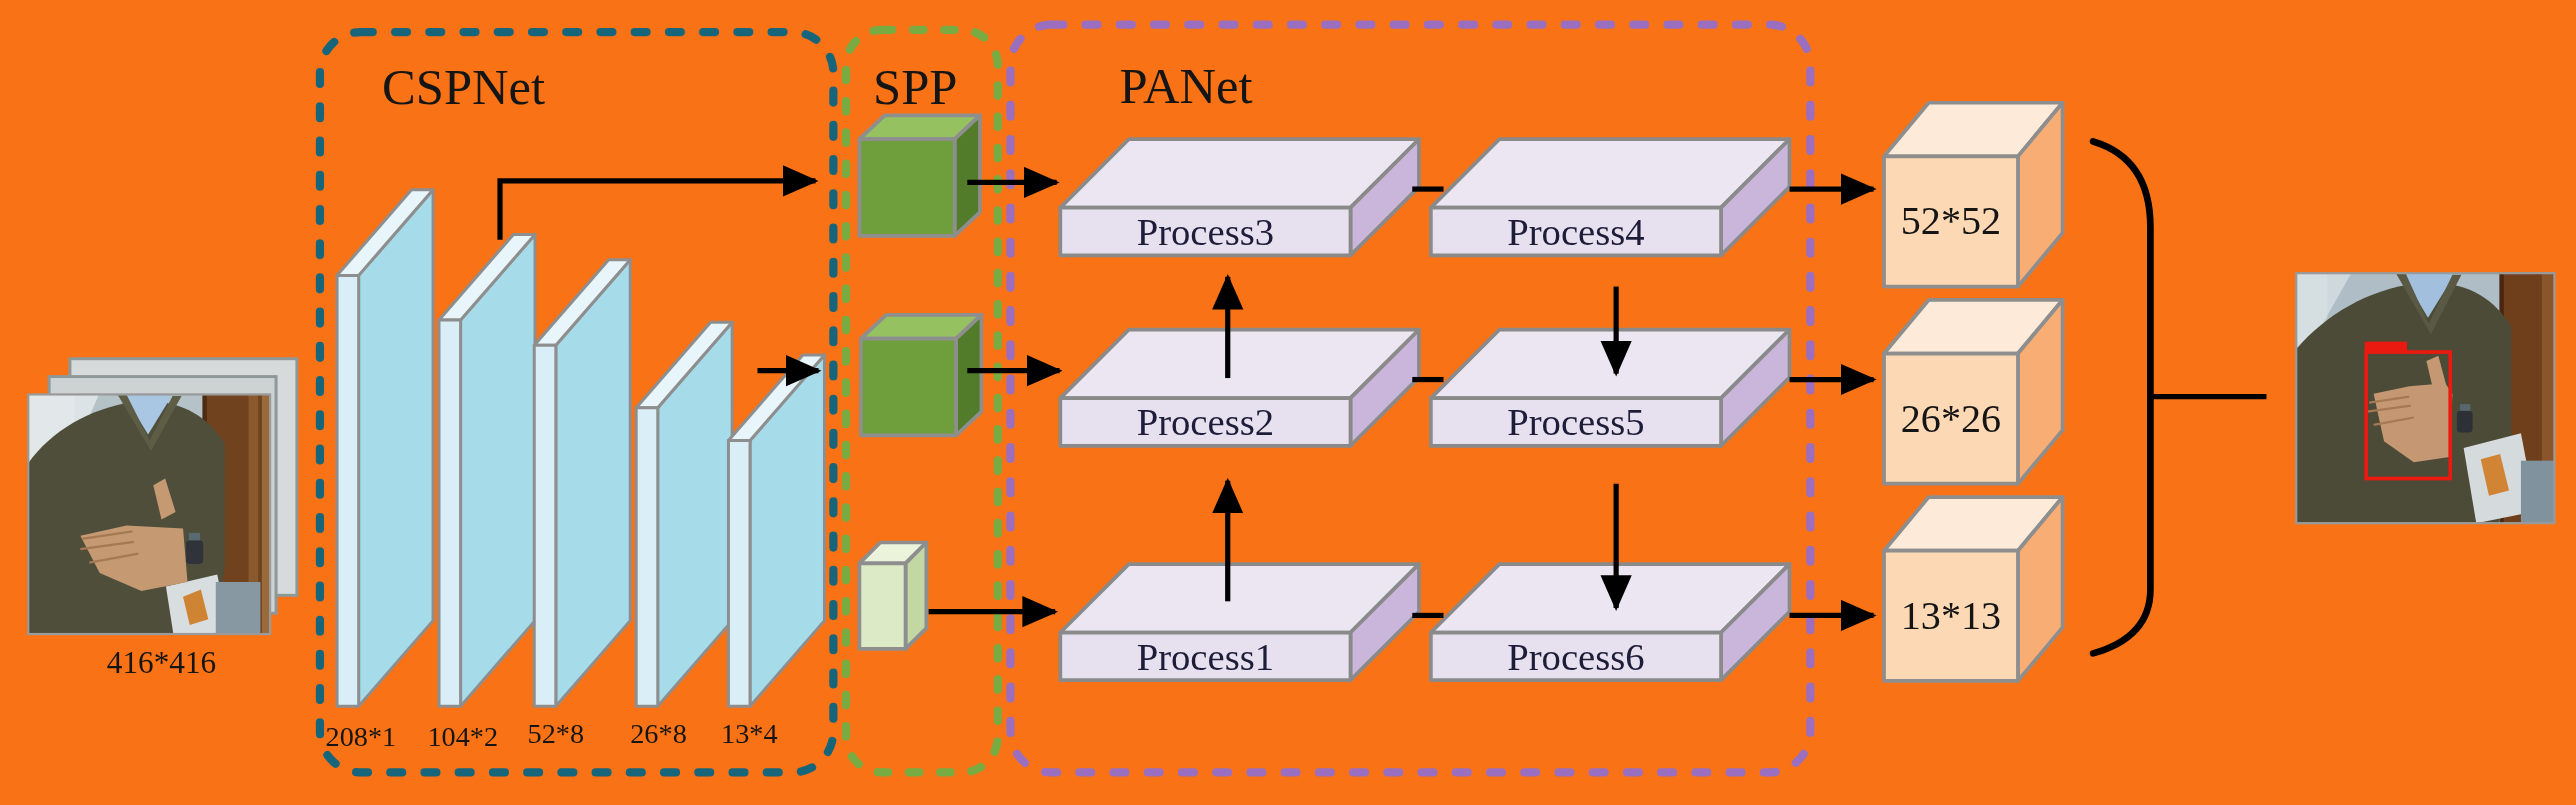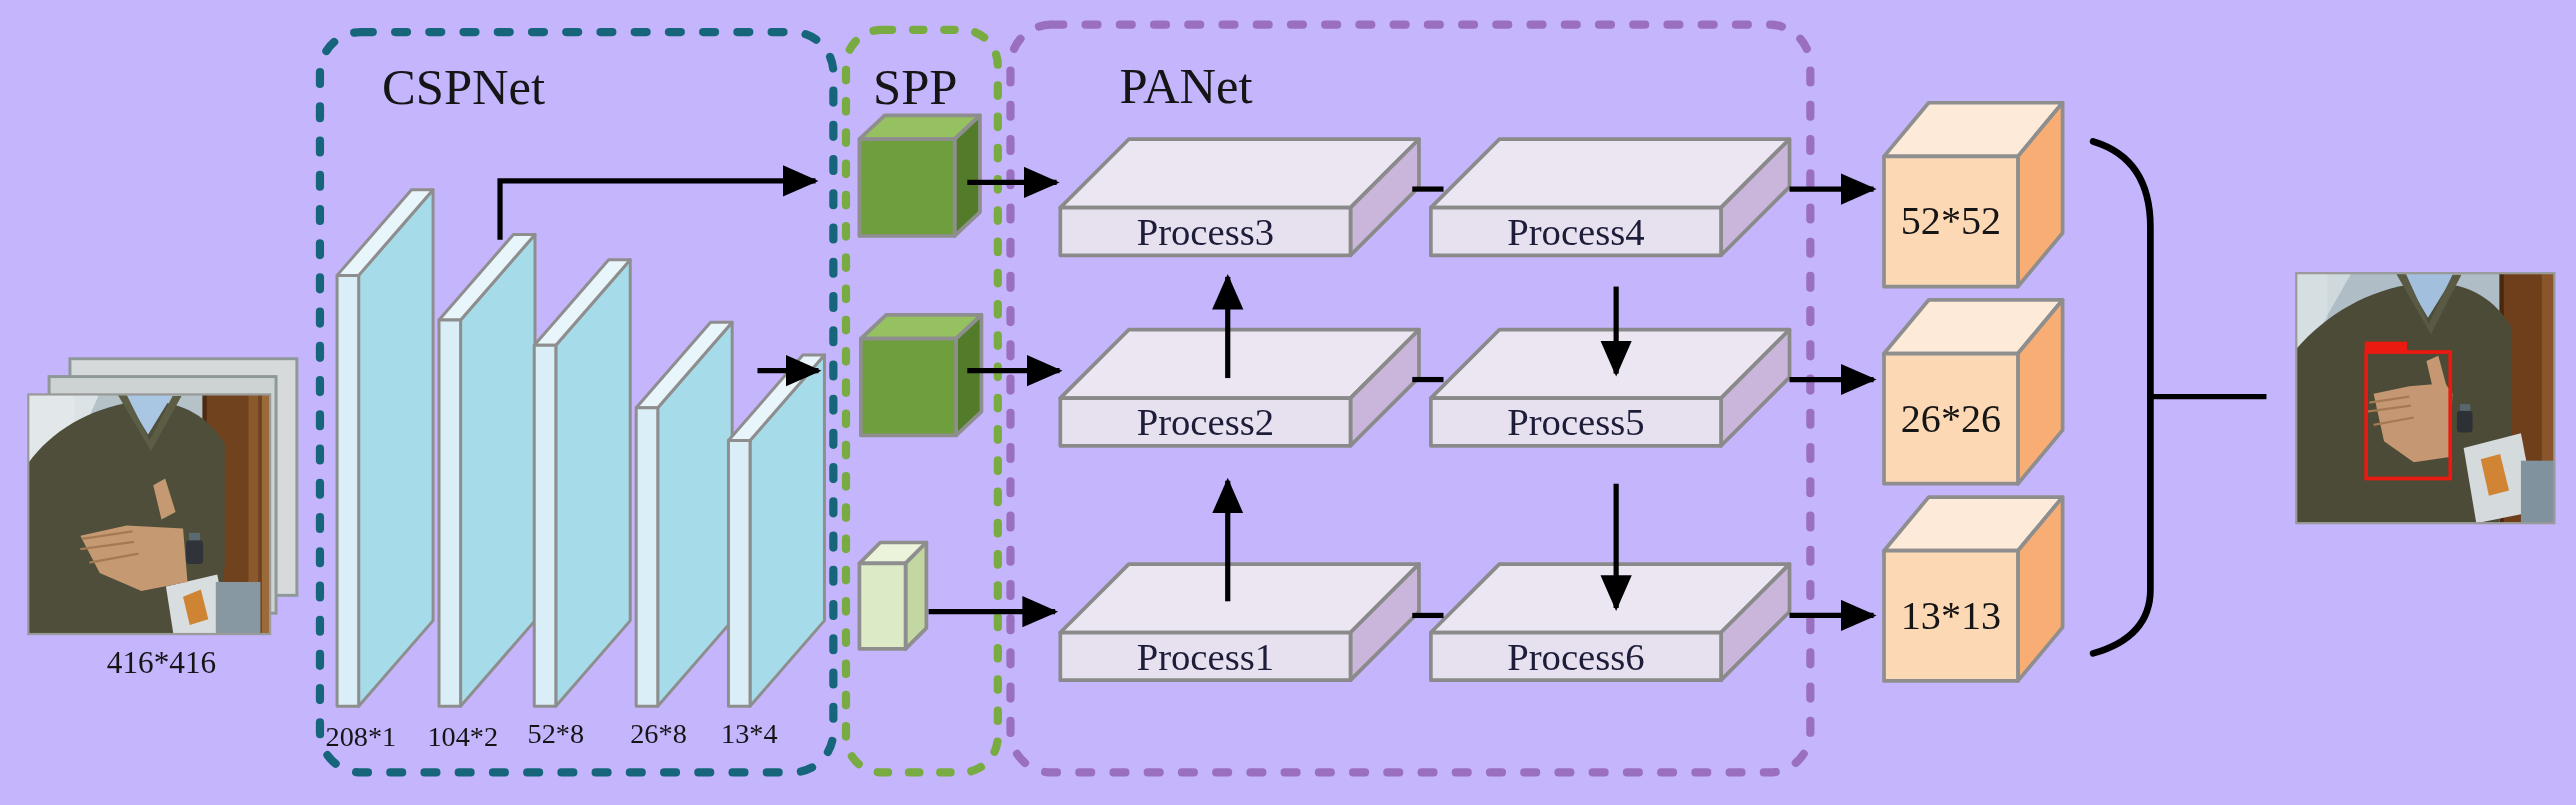--- a/index.html
+++ b/index.html
@@ -1,16 +1,16 @@
 <!DOCTYPE html>
 <html style="font-size:12px"><head>
 <meta charset="utf-8">
 <style>
   html,body{margin:0;padding:0;background:#ffffff;}
-  .canvas{position:relative;width:2576px;height:806px;background:#c4b5fd;overflow:hidden;}
+  .canvas{position:relative;width:2576px;height:806px;background:#f97316;overflow:hidden;}
   svg{position:absolute;left:0;top:0;}
   text{font-family:"Liberation Serif","DejaVu Serif",serif;fill:#151515;}
   .t-title{font-size:68px;}
   .t-stage{font-size:38px;}
   .t-proc{font-size:52px;fill:#1d1d3a;}
   .t-grid{font-size:54px;}
   .t-input{font-size:42px;}
   .dashbox{fill:none;stroke-width:11;stroke-linecap:round;}
   .slab-front{fill:#d9eef6;stroke:#8e8e8e;stroke-width:4;stroke-linejoin:round;}
   .slab-side{fill:#a6dbe9;stroke:#8e8e8e;stroke-width:4;stroke-linejoin:round;}

